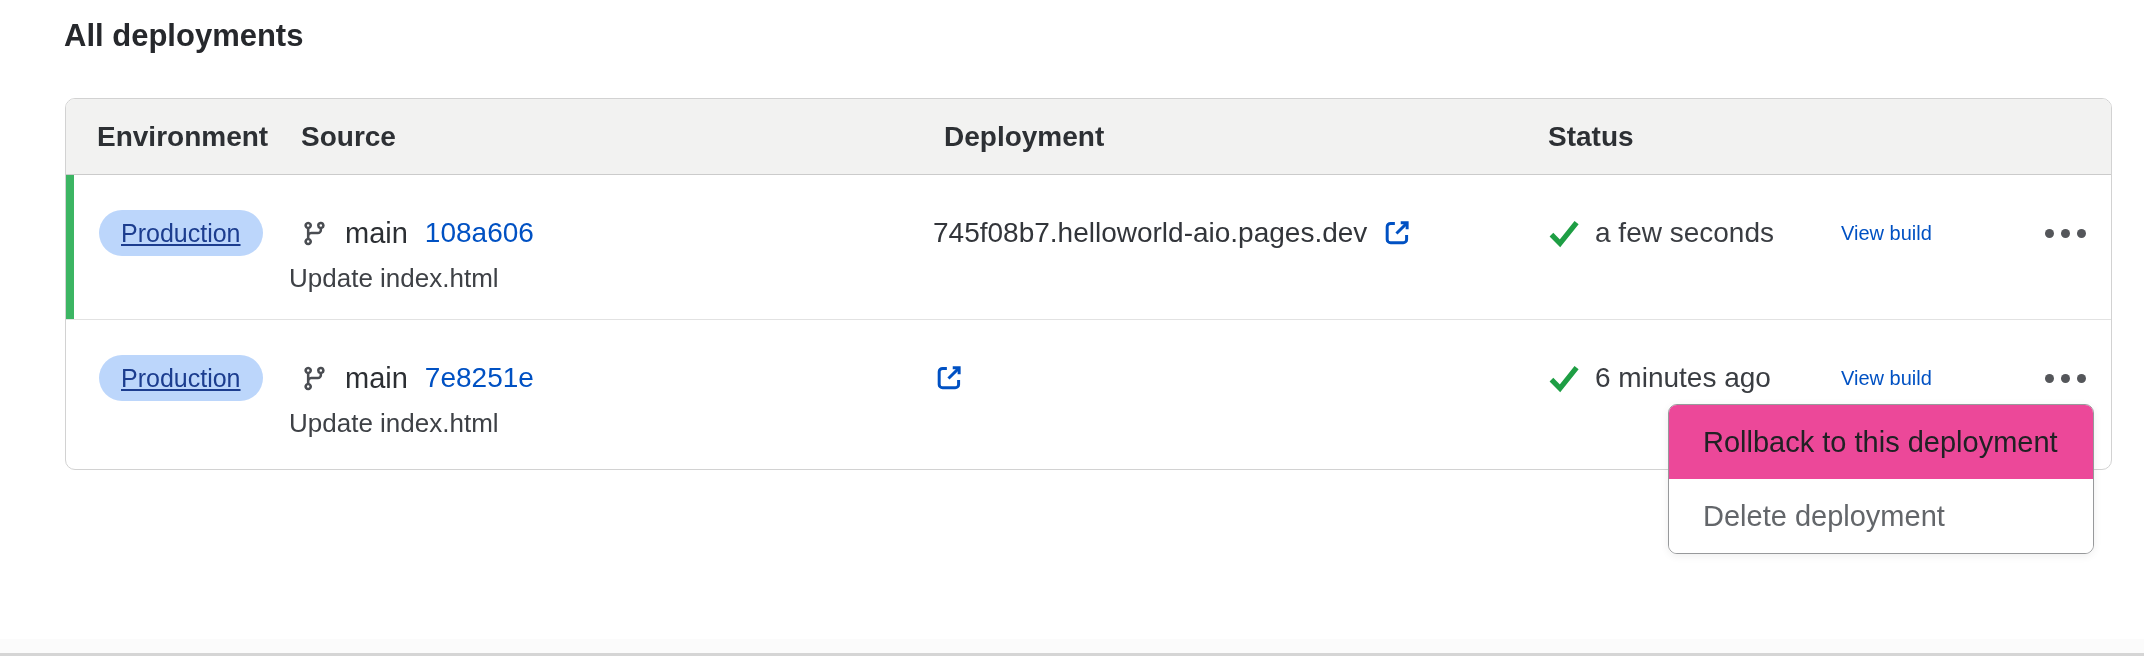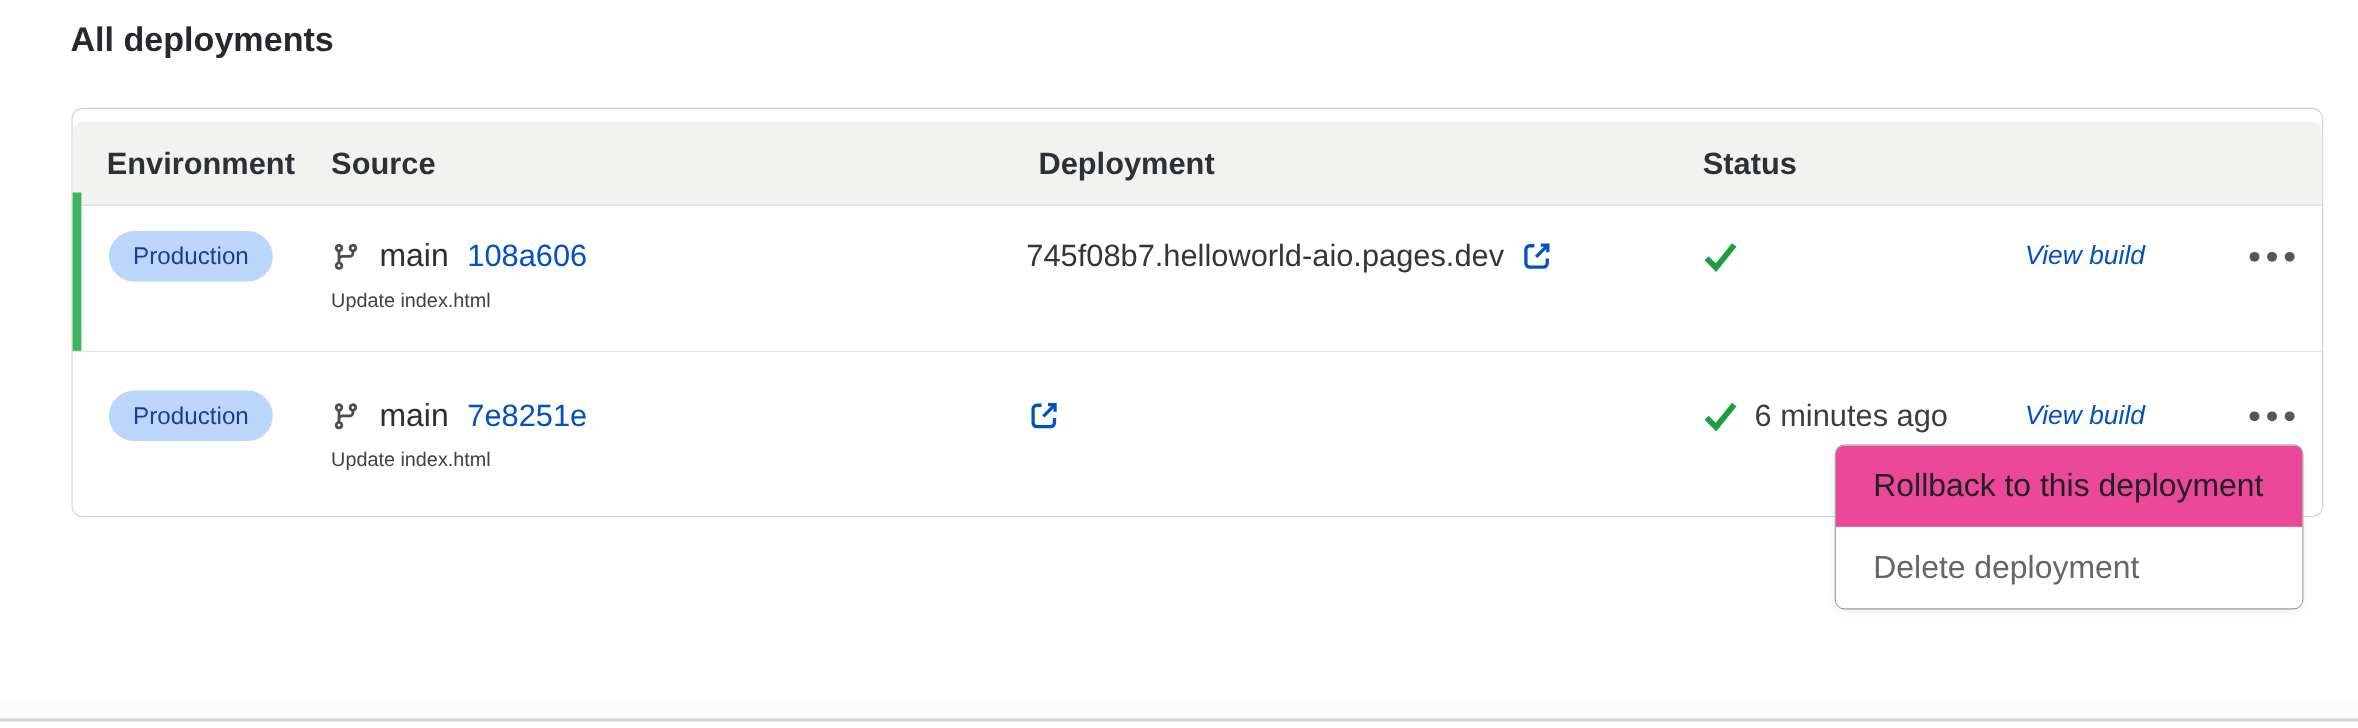--- a/index.html
+++ b/index.html
@@ -8,59 +8,59 @@
   .page { position:relative; width:2144px; height:552px;padding-left:37px; }
 
   
   .page-title { position:absolute; left:64px; top:18px; font-size:31px; font-weight:600; color:#26282c; }
 
   
   .table { position:absolute; left:65px; top:98px; width:2047px; height:372px;
            border:1px solid #d2d2d2; border-radius:10px; background:#ffffff; }
 
   .thead { position:absolute; left:0; top:0; right:0; height:76px; background:#f2f2f1;
-           border-bottom:1px solid #cbcbcb; border-radius:9px 9px 0 0;margin-top:12px; }
+           border-bottom:1px solid #cbcbcb; border-radius:9px 9px 0 0; }
   .th { position:absolute; top:0; height:76px; line-height:76px; font-size:28px; font-weight:600; color:#2d3034; }
   .th-env    { left:31px; }
   .th-source { left:235px; }
   .th-deploy { left:878px; }
   .th-status { left:1482px; }
 
   
   .row { position:absolute; left:0; right:0; }
   .row-1 { top:76px;  height:144px; }
   .row-2 { top:220px; height:152px; border-top:1px solid #e2e2e2; }
   .current-bar { position:absolute; left:0; top:0; bottom:0; width:8px;
                  background:var(--current-bar-green,#3cb563); }
 
   .badge { position:absolute; left:33px; top:35px; height:46px; line-height:46px;
-           padding:0 22px; border-radius:23px; font-size:22px;
-           background:var(--badge-bg,#bcd6fb); color:var(--badge-text,#1c3d8f); }
+           padding:0 22px; border-radius:23px; font-size:25px;
+           background:var(--badge-bg,#bcd6fb); color:var(--badge-text,#1c3d8f);text-decoration:underline; }
 
   .source-line { position:absolute; left:235px; top:35px; height:46px;
                  display:flex; align-items:center; gap:17px; }
   .branch-icon { width:27px; height:27px; flex:0 0 auto; color:#4a4d52; }
   .branch-name { font-size:29px; font-weight:400; color:#2c2f33; }
   .commit-hash { font-size:28px; color:var(--link-blue,#0051c3); text-decoration:none; cursor:pointer; }
-  .commit-msg  { position:absolute; left:235px; top:88px; font-size:18px; color:#3e4146; }
+  .commit-msg  { position:absolute; left:223px; top:88px; font-size:26px; color:#3e4146; }
 
   .deploy-cell { position:absolute; left:867px; top:35px; height:46px;
                  display:flex; align-items:center; gap:14px; }
   .deploy-url  { font-size:28px; color:#32353a; }
   .external-link { display:inline-flex; cursor:pointer; color:var(--link-blue,#0051c3); text-decoration:none; }
   .external-link svg { width:32px; height:32px; }
 
   .status-cell { position:absolute; left:1482px; top:35px; height:46px;
                  display:flex; align-items:center; gap:15px; }
   .check-icon { width:32px; height:32px; color:var(--success-green,#1e9e44); }
   .status-text { font-size:28px; color:#3a3d42; }
 
   .view-build { position:absolute; left:1775px; top:35px; height:46px; line-height:46px;
-                font-size:24px; color:var(--link-blue,#0051c3); text-decoration:none;
-                cursor:pointer; background:none; border:none;font-style:italic; }
+                font-size:20px; color:var(--link-blue,#0051c3); text-decoration:none;
+                cursor:pointer; background:none; border:none; }
 
   .kebab { position:absolute; left:1967px; top:35px; width:64px; height:46px;
            display:flex; align-items:center; justify-content:center; gap:7px;
            background:none; border:none; cursor:pointer; }
   .kebab .dot { width:9px; height:9px; border-radius:50%; background:#54565a; }
 
   
   .menu { position:absolute; left:1668px; top:404px; width:426px;
           background:#ffffff; border:1px solid #97999b; border-radius:9px;
           box-shadow:0 2px 8px rgba(0,0,0,0.07); z-index:10; overflow:hidden; }
@@ -109,20 +109,21 @@
             <path d="M18.5 5.5h6v6"></path>
             <path d="M24.5 5.5 14.5 15.5"></path>
           </svg>
         </a>
       </div>
 
       <div class="status-cell">
         <svg class="check-icon" viewBox="0 0 28 28" fill="none" stroke="currentColor" stroke-width="4.6" aria-hidden="true">
           <path d="M3 15.5 10.5 23 25 5"></path>
         </svg>
+        <span class="status-text">a few seconds</span>
       </div>
 
       <a class="view-build">View build</a>
 
       <button class="kebab">
         <span class="dot"></span>
         <span class="dot"></span>
         <span class="dot"></span>
       </button>
     </div>

